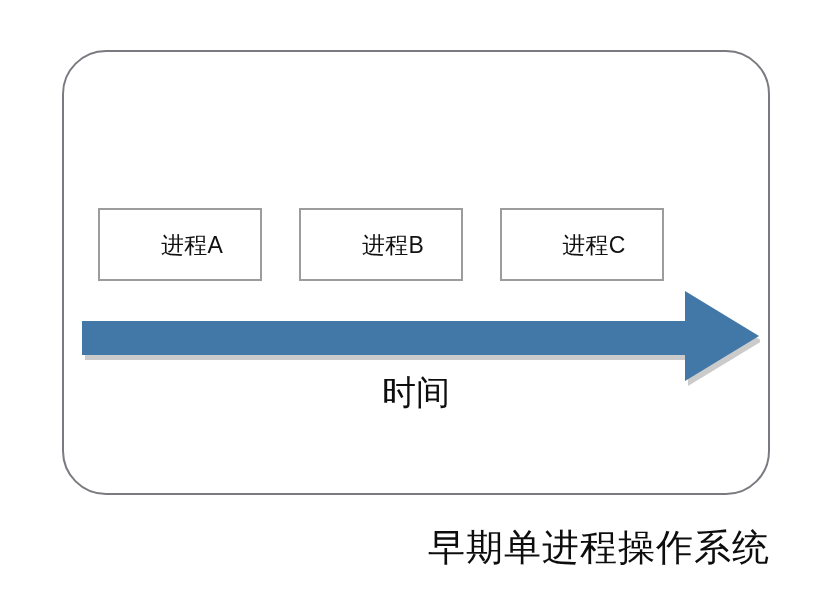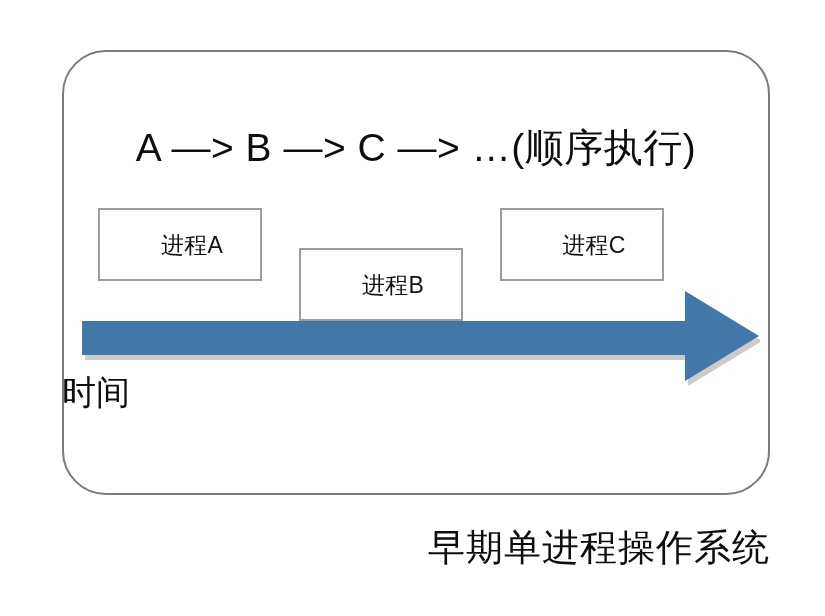--- a/index.html
+++ b/index.html
@@ -62,21 +62,21 @@
     justify-content: center;
     padding-left: 24px;
   }
   .process-box .proc-label {
     font-size: 23px;
     line-height: 28px;
     color: #111111;
     letter-spacing: 0.3px;
   }
   #process-box-a { left: 98px; }
-  #process-box-b { left: 299px; margin-top: 40px; }
+  #process-box-b { left: 299px; }
   #process-box-c { left: 500px; }
 
   
   #time-arrow {
     position: absolute;
     left: 78px;
     top: 286px;
     width: 682px;
     height: 108px;
   }
@@ -85,20 +85,21 @@
     width: 682px;
     height: 108px;
   }
 
   
   #time-label {
     position: absolute;
     left: 62px;
     top: 371px;
     width: 708px;
+    text-align: center;
     font-size: 34px;
     line-height: 42px;
     color: #0d0d0d;
   }
 
   
   #caption {
     position: absolute;
     left: 62px;
     top: 524px;
@@ -122,21 +123,20 @@
     user-select: none;
   }
 </style>
 </head>
 <body>
 
 <div id="slide" style="background: rgb(255, 255, 255);">
 
   <div id="outer-frame" style="border-color: rgb(122, 123, 128);"></div>
 
-  <div id="sequence-line">A —&gt; B —&gt; C —&gt; …(顺序执行)</div>
 
   <div class="process-box" id="process-box-a" style="border-color: rgb(156, 156, 156);">
     <span class="proc-label">进程A</span>
   </div>
 
   <div class="process-box" id="process-box-b" style="border-color: rgb(156, 156, 156);">
     <span class="proc-label">进程B</span>
   </div>
 
   <div class="process-box" id="process-box-c" style="border-color: rgb(156, 156, 156); text-align: center;">

